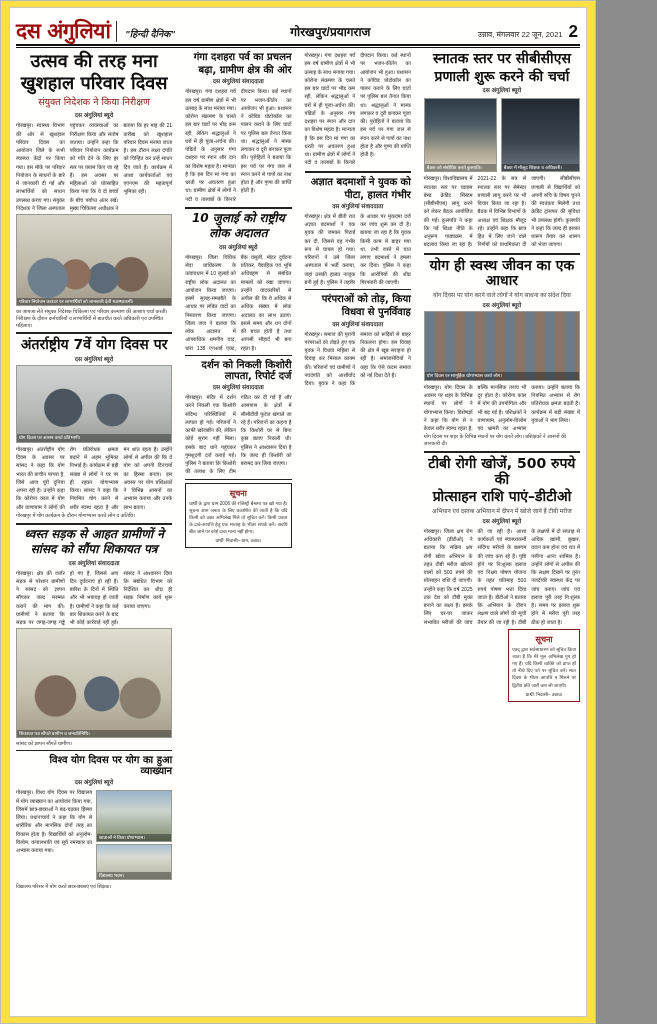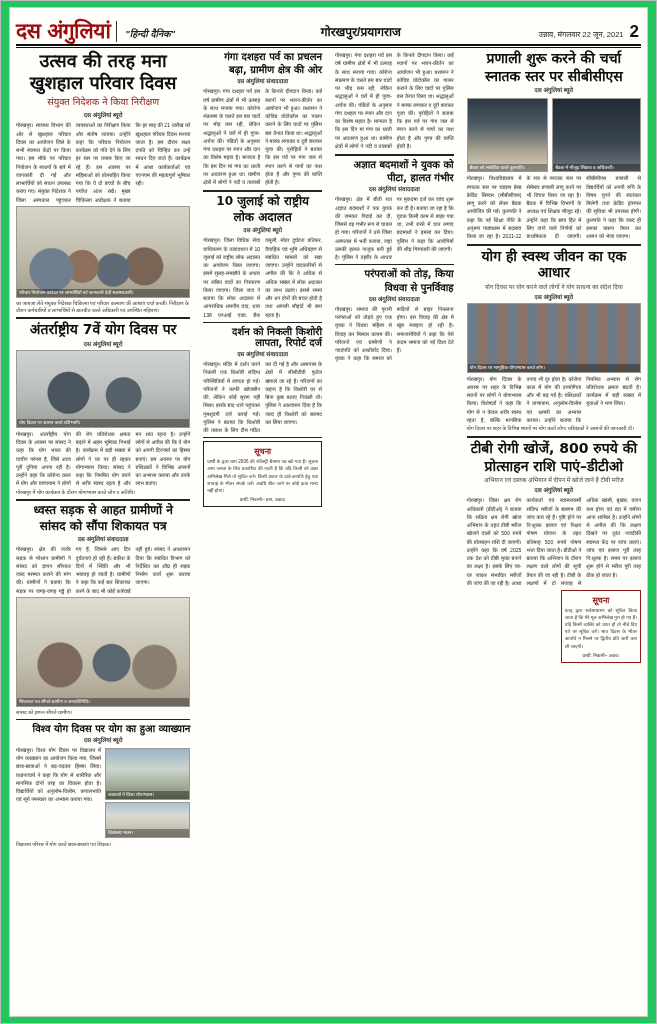--- a/index.html
+++ b/index.html
@@ -5,23 +5,23 @@
   html, body {
     margin: 0;
     padding: 0;
     background: #8c8c8c;
   }
   body {
     font-family: "Liberation Sans", sans-serif;
   }
   .page {
     position: relative;
-    width: 657px;
+    width: 596px;
     height: 1024px;
-    background: #22c55e;
+    background: #fde047;
     box-sizing: border-box;
     overflow: hidden;
     border: 1px solid #bbb;
   }
   .paper {
     position: absolute;
     left: 8px; top: 6px; right: 8px; bottom: 6px;
     background: #fffefb;
     border: 1px solid #cfcabb;
     box-sizing: border-box;
@@ -94,21 +94,21 @@
 
   .hl {
     font-family: "DejaVu Sans", sans-serif;
     font-weight: bold;
     color: #0f0f0f;
     line-height: 1.12;
     margin: 0 0 2px 0;
   }
   .hl-xl { font-size: 18px; text-align: center; }
   .hl-lg { font-size: 14px; text-align: center; }
-  .hl-md { font-size: 12px; text-align: center; }
+  .hl-md { font-size: 12px; text-align: center; font-style: italic; }
   .hl-sm { font-size: 10px; text-align: right; }
   .sub {
     font-size: 9.5px;
     font-weight: normal;
     color: #8b1a1a;
     text-align: center;
     margin: 1px 0 3px 0;
     font-family: "DejaVu Sans", sans-serif;
   }
   .kicker {
@@ -346,22 +346,22 @@
           <div class="hl hl-sm">परंपराओं को तोड़, किया</div>
           <div class="hl hl-sm">विधवा से पुनर्विवाह</div>
           <div class="byline">दस अंगुलियां संवाददाता</div>
           <div class="body body2">गोरखपुर। समाज की पुरानी परंपराओं को तोड़ते हुए एक युवक ने विधवा महिला से विवाह कर मिसाल कायम की। परिजनों एवं ग्रामीणों ने नवदंपति को आशीर्वाद दिया। युवक ने कहा कि समाज को रूढ़ियों से बाहर निकलना होगा। इस विवाह की क्षेत्र में खूब सराहना हो रही है। समाजसेवियों ने कहा कि ऐसे कदम समाज को नई दिशा देते हैं।</div>
         </div>
       </div>
 
       <div class="col col-d">
 
         <div>
+          <div class="hl hl-lg">स्नातक स्तर पर सीबीसीएस</div>
           <div class="hl hl-lg">प्रणाली शुरू करने की चर्चा</div>
-          <div class="hl hl-lg">स्नातक स्तर पर सीबीसीएस</div>
           <div class="byline">दस अंगुलियां ब्यूरो</div>
           <div class="row2 mt2">
             <div class="photo ph-dais" style="height:74px;width:47%">
               <div class="ph-label">बैठक को संबोधित करते कुलपति।</div>
             </div>
             <div class="photo ph-screen" style="height:74px;width:51%">
               <div class="ph-label">बैठक में मौजूद शिक्षक व अधिकारी।</div>
             </div>
           </div>
           <div class="body body3">गोरखपुर। विश्वविद्यालय में स्नातक स्तर पर च्वाइस बेस्ड क्रेडिट सिस्टम (सीबीसीएस) लागू करने को लेकर बैठक आयोजित की गई। कुलपति ने कहा कि नई शिक्षा नीति के अनुरूप पाठ्यक्रम में बदलाव किया जा रहा है। 2021-22 के सत्र से स्नातक स्तर पर सेमेस्टर प्रणाली लागू करने पर भी विचार किया जा रहा है। बैठक में विभिन्न विभागों के अध्यक्ष एवं शिक्षक मौजूद रहे। उन्होंने कहा कि छात्र हित में लिए जाने वाले निर्णयों को प्राथमिकता दी जाएगी। सीबीसीएस प्रणाली से विद्यार्थियों को अपनी रुचि के विषय चुनने की स्वतंत्रता मिलेगी तथा क्रेडिट ट्रांसफर की सुविधा भी उपलब्ध होगी। कुलपति ने कहा कि जल्द ही इसका प्रारूप तैयार कर शासन को भेजा जाएगा।</div>
@@ -376,21 +376,21 @@
           <div class="photo ph-group" style="height:70px">
             <div class="ph-label">योग दिवस पर सामूहिक योगाभ्यास करते लोग।</div>
           </div>
           <div class="body body3">गोरखपुर। योग दिवस के अवसर पर शहर के विभिन्न स्थानों पर लोगों ने योगाभ्यास किया। विशेषज्ञों ने कहा कि योग से न केवल शरीर स्वस्थ रहता है, बल्कि मानसिक तनाव भी दूर होता है। कोरोना काल में योग की उपयोगिता और भी बढ़ गई है। प्रशिक्षकों ने प्राणायाम, अनुलोम-विलोम एवं भ्रामरी का अभ्यास कराया। उन्होंने बताया कि नियमित अभ्यास से रोग प्रतिरोधक क्षमता बढ़ती है। कार्यक्रम में बड़ी संख्या में युवाओं ने भाग लिया।</div>
           <div class="cap">योग दिवस पर शहर के विभिन्न स्थानों पर योग करते लोग। प्रशिक्षकों ने आसनों की जानकारी दी।</div>
         </div>
 
         <div class="hsep-d"></div>
 
         <div>
-          <div class="hl hl-lg">टीबी रोगी खोजें, 800 रुपये की</div>
+          <div class="hl hl-lg">टीबी रोगी खोजें, 500 रुपये की</div>
           <div class="hl hl-lg">प्रोत्साहन राशि पाएं–डीटीओ</div>
           <div class="kicker">अभियान एवं दस्तक अभियान में दीपन में खोजे जाने हैं टीबी मरीज</div>
           <div class="byline">दस अंगुलियां ब्यूरो</div>
           <div class="body body3">गोरखपुर। जिला क्षय रोग अधिकारी (डीटीओ) ने बताया कि सक्रिय क्षय रोगी खोज अभियान के तहत टीबी मरीज खोजने वालों को 500 रुपये की प्रोत्साहन राशि दी जाएगी। उन्होंने कहा कि वर्ष 2025 तक देश को टीबी मुक्त बनाने का लक्ष्य है। इसके लिए घर-घर जाकर संभावित मरीजों की जांच की जा रही है। आशा कार्यकर्ता एवं स्वास्थ्यकर्मी संदिग्ध मरीजों के बलगम की जांच करा रहे हैं। पुष्टि होने पर नि:शुल्क इलाज एवं निक्षय पोषण योजना के तहत प्रतिमाह 500 रुपये पोषण भत्ता दिया जाता है। डीटीओ ने बताया कि अभियान के दौरान लक्षण वाले लोगों की सूची तैयार की जा रही है। टीबी के लक्षणों में दो सप्ताह से अधिक खांसी, बुखार, वजन कम होना एवं रात में पसीना आना शामिल है। उन्होंने लोगों से अपील की कि लक्षण दिखने पर तुरंत नजदीकी स्वास्थ्य केंद्र पर जांच कराएं। जांच एवं इलाज पूरी तरह नि:शुल्क है। समय पर इलाज शुरू होने से मरीज पूरी तरह ठीक हो जाता है।</div>
         </div>
 
         <div class="notice redbox" style="width:46%;float:right">
           <div class="notice-title">सूचना</div>
           <div class="notice-body">एतद् द्वारा सर्वसाधारण को सूचित किया जाता है कि मेरे मूल अभिलेख गुम हो गए हैं। यदि किसी व्यक्ति को प्राप्त हों तो नीचे दिए पते पर सूचित करें। सात दिवस के भीतर आपत्ति न मिलने पर द्वितीय प्रति जारी करा ली जाएगी।</div>
           <div class="notice-body center mt2">प्रार्थी:

